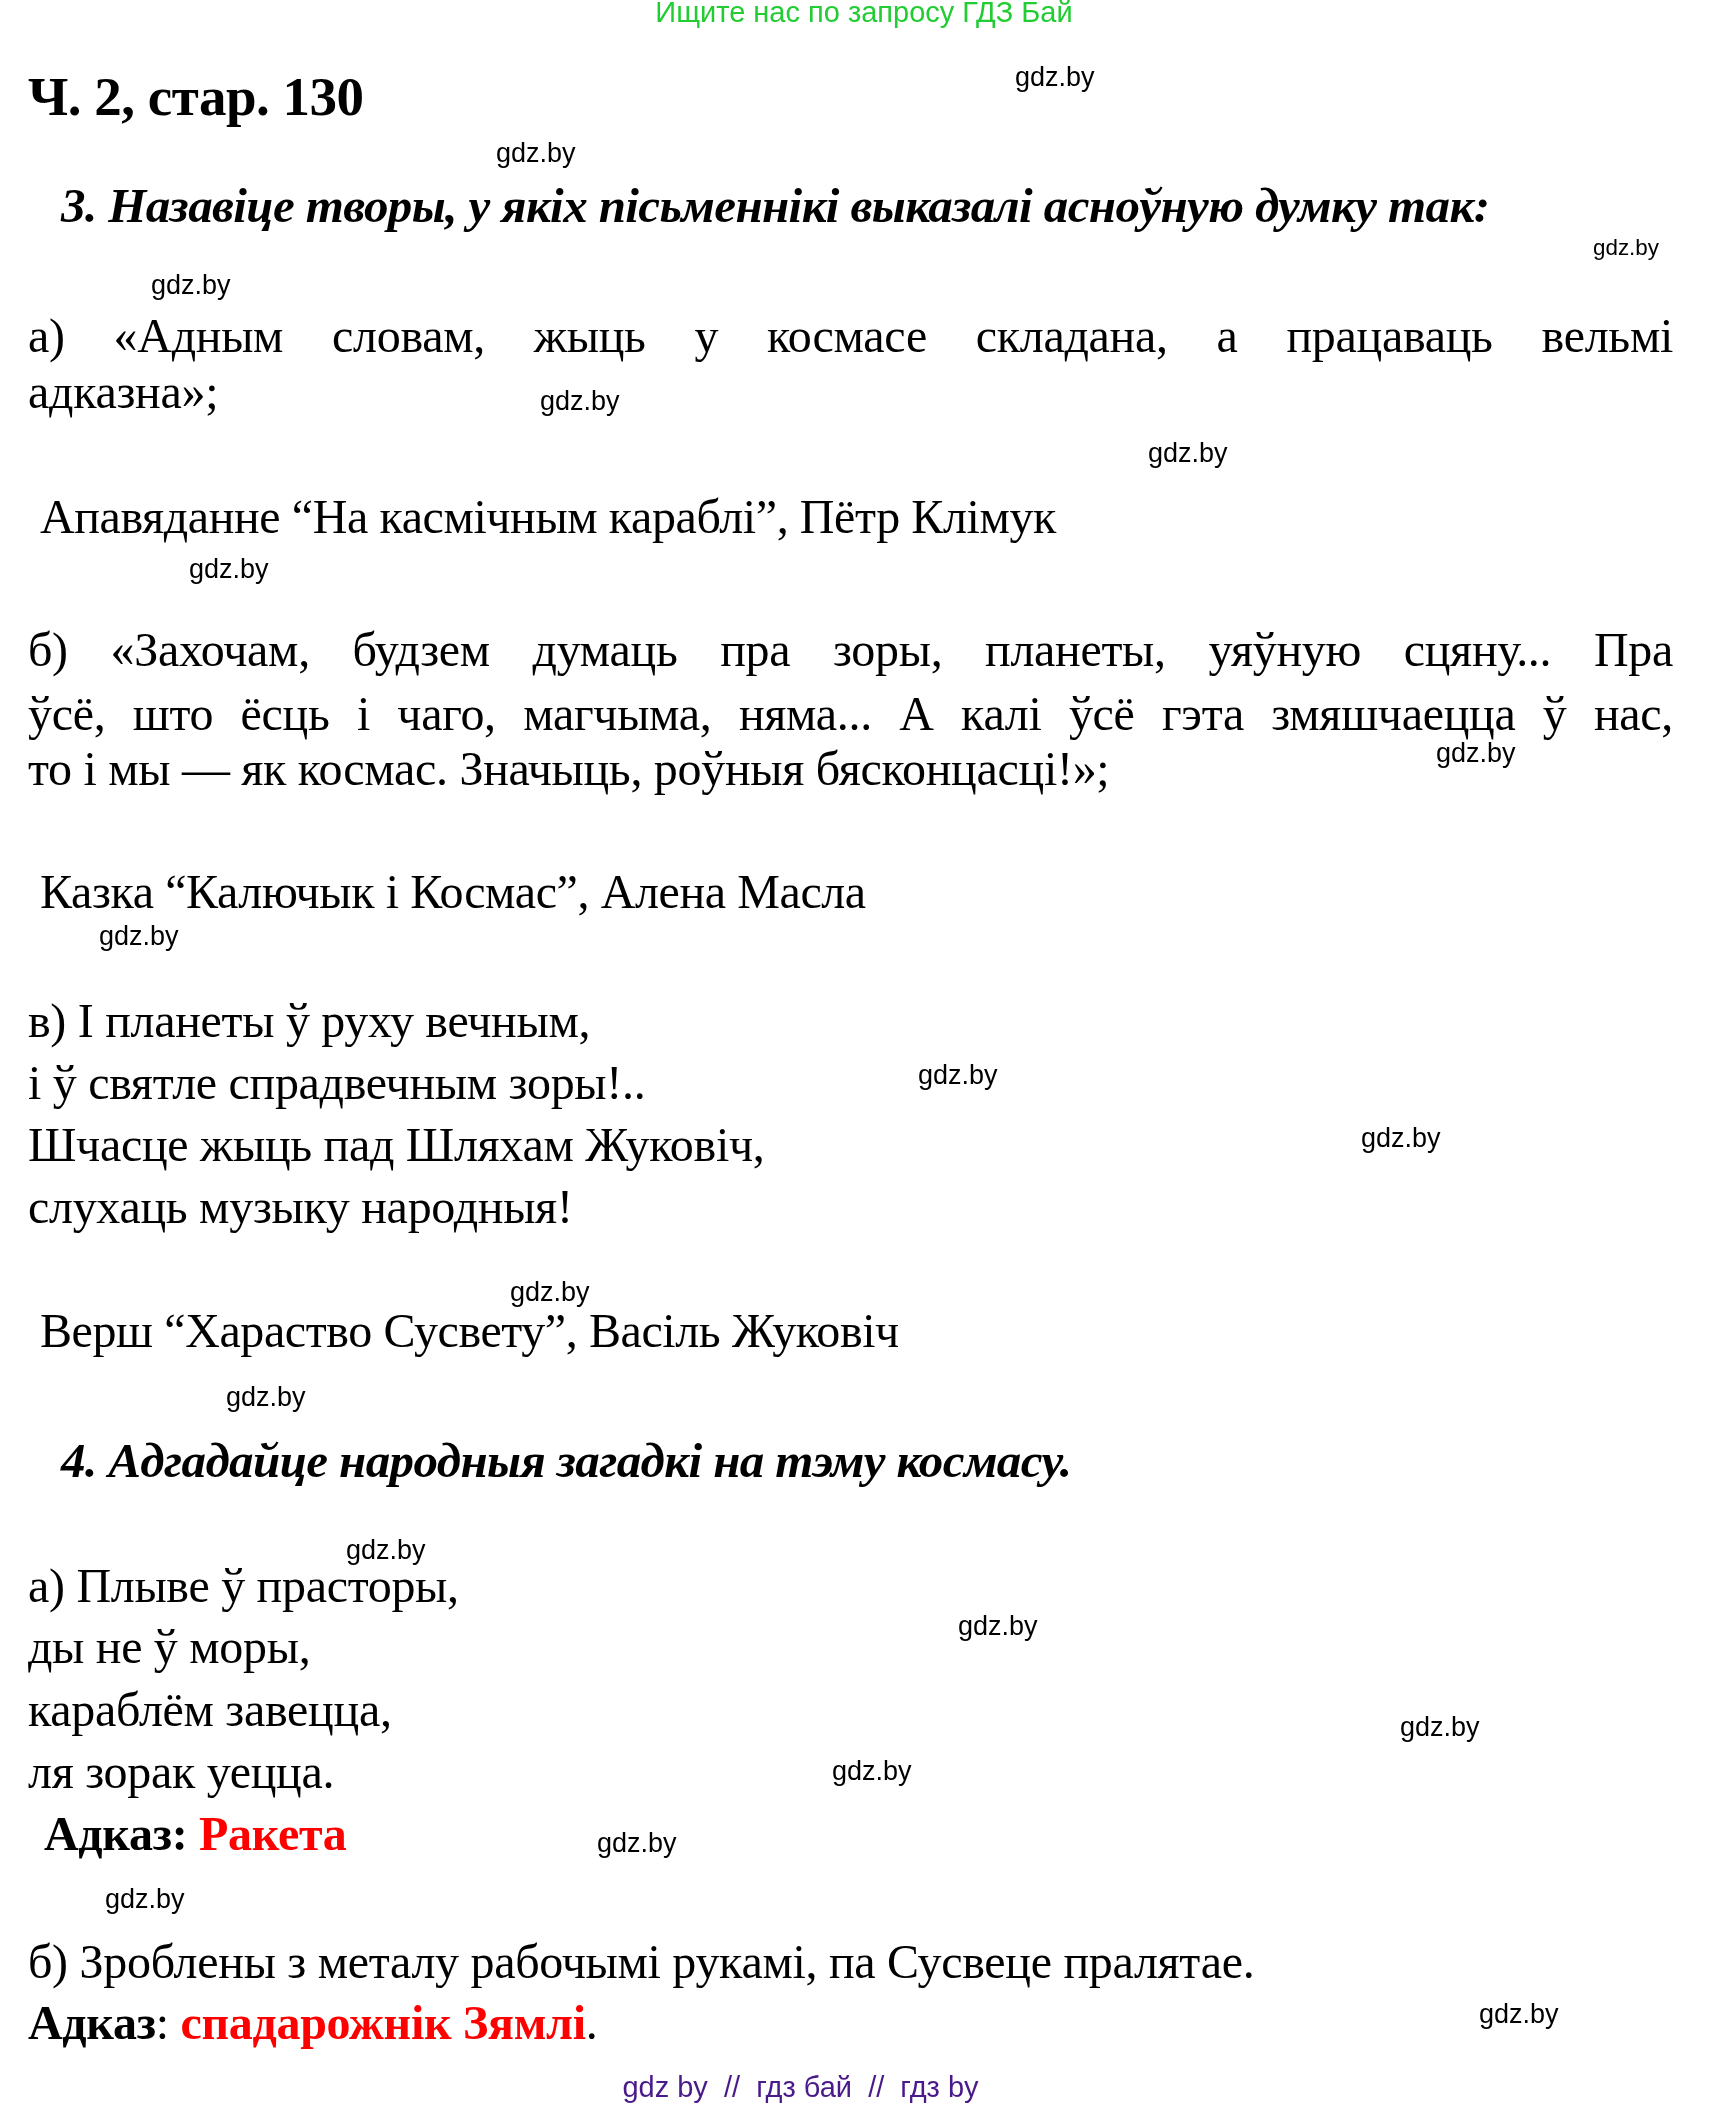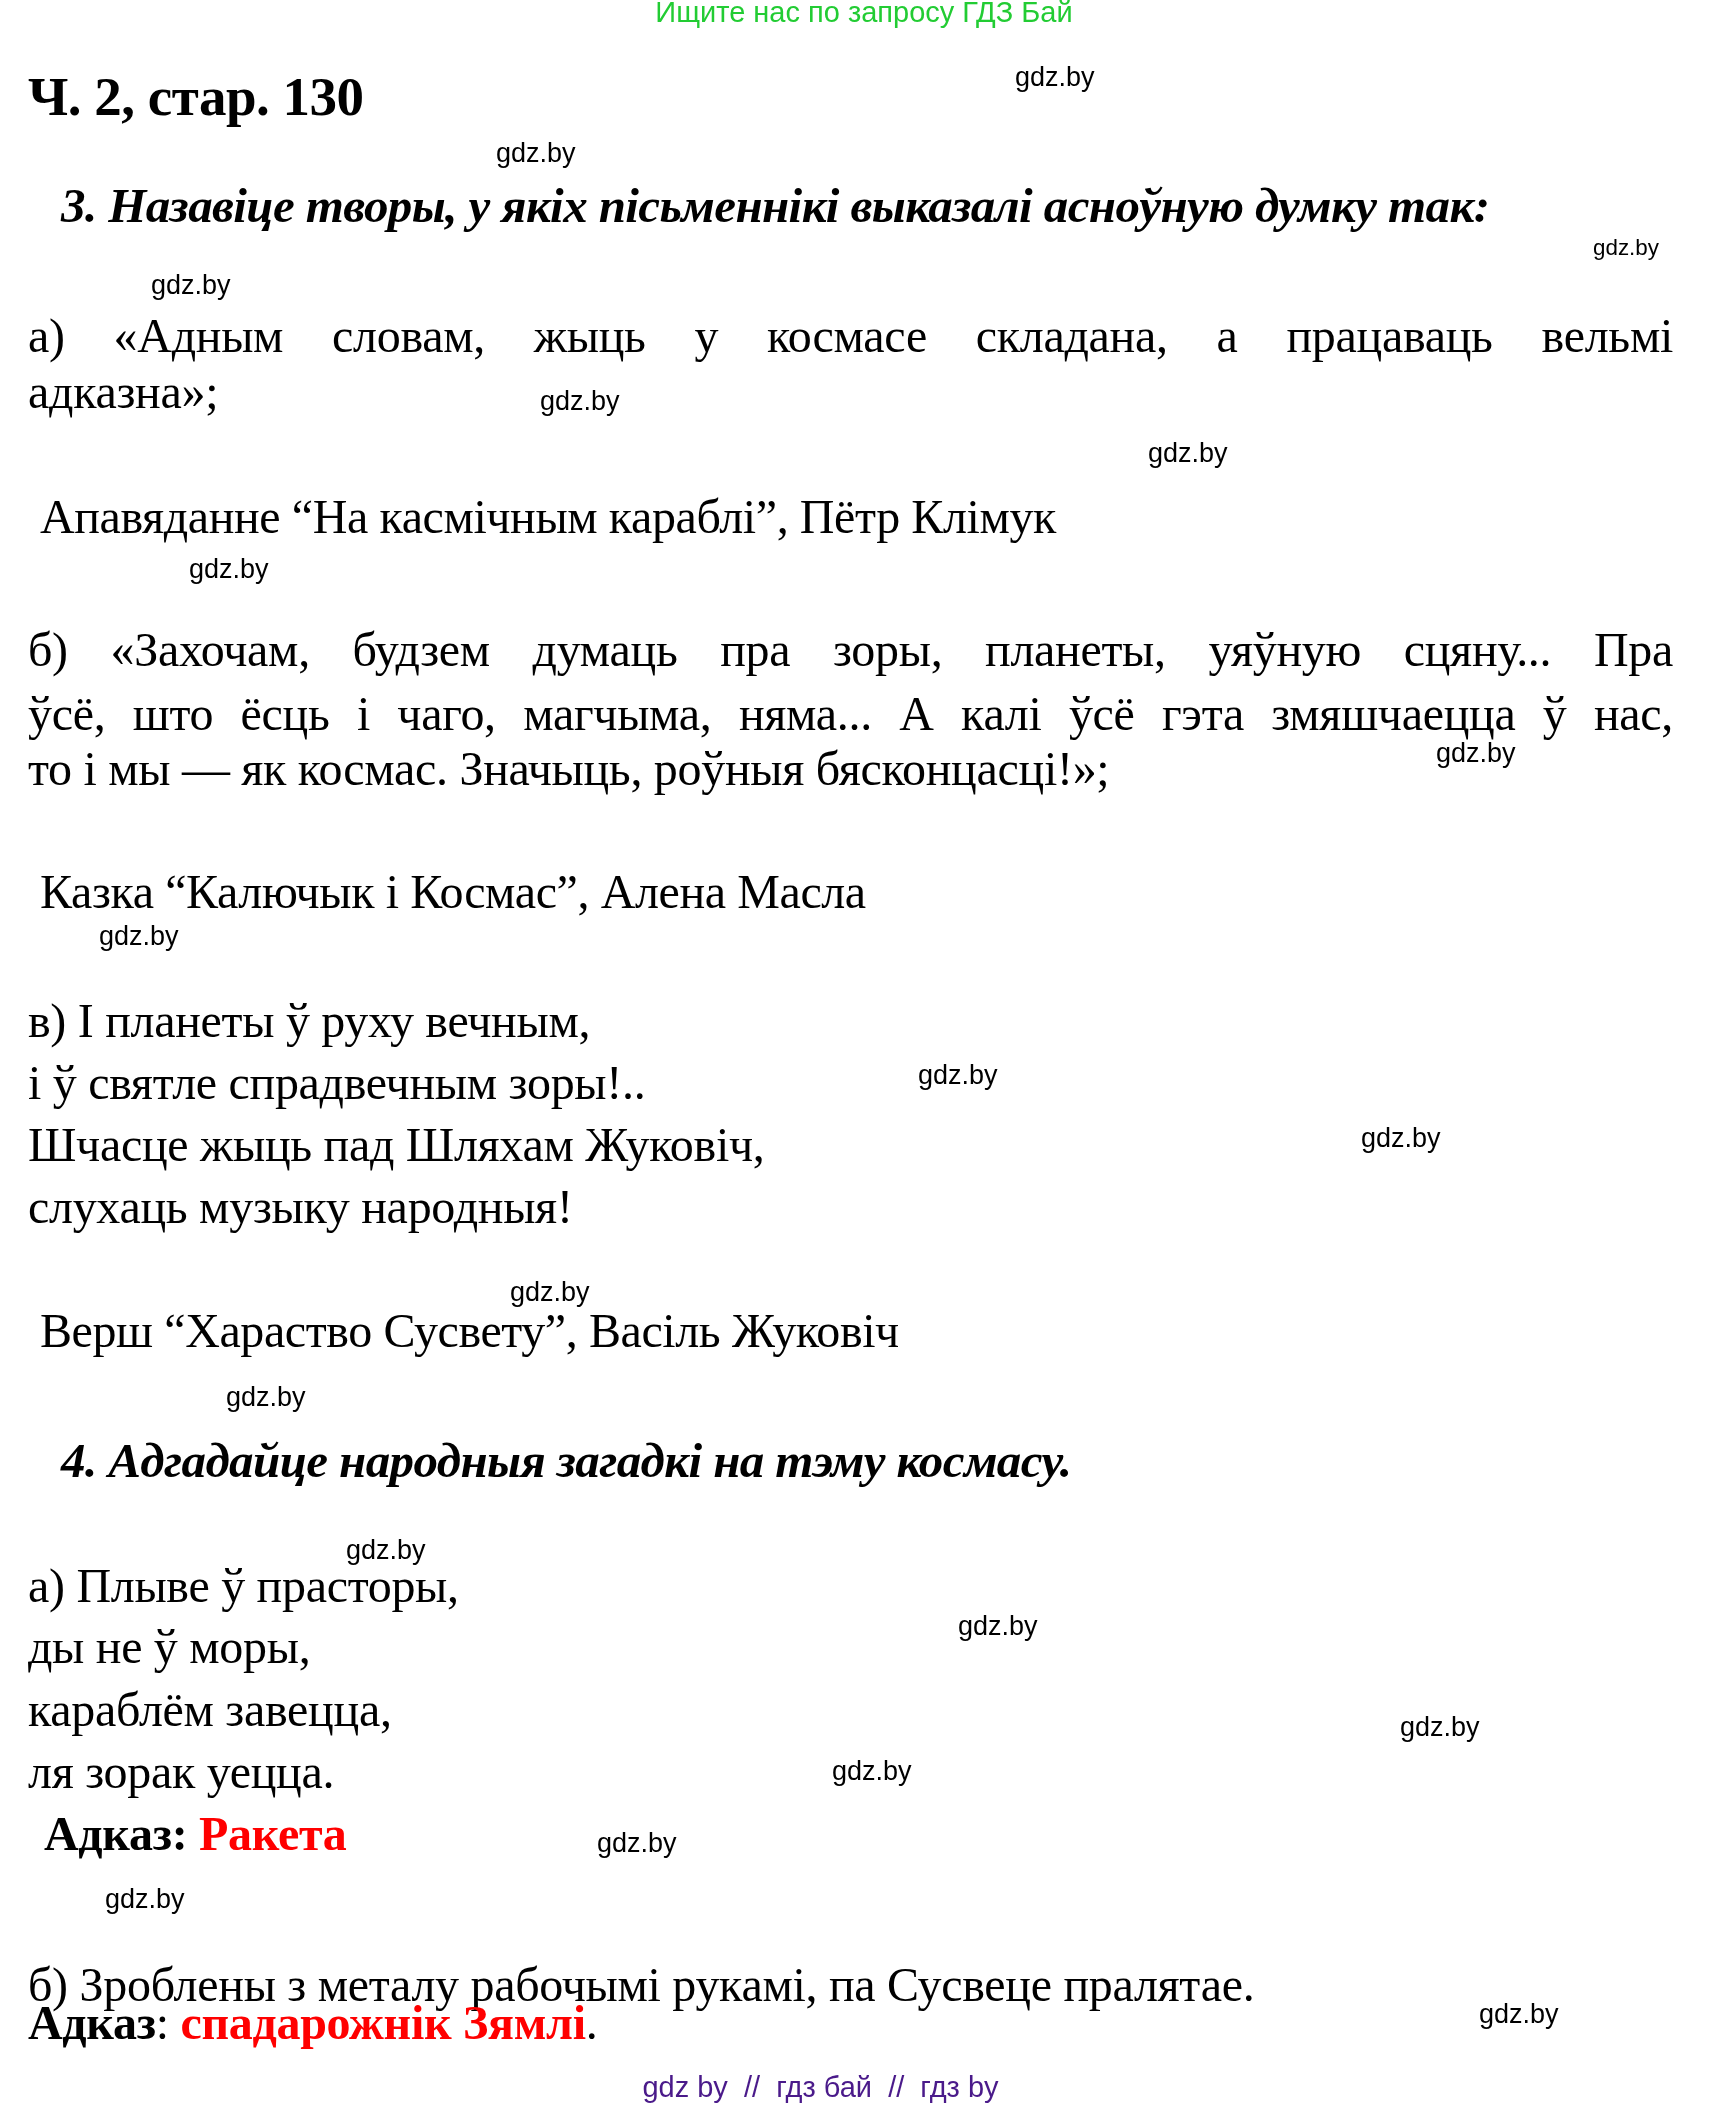--- a/index.html
+++ b/index.html
@@ -13,21 +13,21 @@
   .source { left: 40px; font-size: 48px; font-weight: normal; letter-spacing: -0.4px; }
   .line { left: 28px; font-size: 48px; letter-spacing: -0.3px; }
   .just { left: 28px; width: 1645px; font-size: 48px; text-align: justify; text-align-last: justify;
           white-space: normal; letter-spacing: -0.3px; margin-top: 8px; }
   .just-last { left: 28px; font-size: 48px; white-space: nowrap; letter-spacing: -0.3px; }
   .answer-label { font-weight: bold; }
   .answer-value { font-weight: bold; }
   .wm { position: absolute; font-family: "Liberation Sans", sans-serif; font-size: 27px;
         white-space: nowrap; }
   .footer { left: 0; width: 1601px; text-align: center; top: 2071px;
-            font-family: "Liberation Sans", sans-serif; font-size: 29px; padding-left: 20px; }
+            font-family: "Liberation Sans", sans-serif; font-size: 29px; }
 </style>
 </head>
 <body>
 
 <div class="abs banner" style="color:#22cc33;">Ищите нас по запросу ГДЗ Бай</div>
 
 <div class="abs title">Ч. 2, стар. 130</div>
 
 <div class="abs task" style="top:177px;">3. Назавіце творы, у якіх пісьменнікі выказалі асноўную думку так:</div>
 
@@ -50,21 +50,21 @@
 
 <div class="abs line" style="top:1558px;">а) Плыве ў прасторы,</div>
 <div class="abs line" style="top:1619px;">ды не ў моры,</div>
 <div class="abs line" style="top:1682px;">караблём завецца,</div>
 <div class="abs line" style="top:1744px;">ля зорак уецца.</div>
 <div class="abs line" style="top:1806px;margin-left:16px;">
   <span class="answer-label">Адказ:</span>
   <span class="answer-value" style="color:#ff0000;">Ракета</span>
 </div>
 
-<div class="abs line" style="top:1934px;margin-top:23px;">б) Зроблены з металу рабочымі рукамі, па Сусвеце пралятае.</div>
+<div class="abs line" style="top:1934px;">б) Зроблены з металу рабочымі рукамі, па Сусвеце пралятае.</div>
 <div class="abs line" style="top:1995px;"><span class="answer-label">Адказ</span><span>:</span> <span class="answer-value" style="color:#ff0000;">спадарожнік Зямлі</span><span>.</span></div>
 
 <div class="wm" style="left:1015px;top:62px;">gdz.by</div>
 <div class="wm" style="left:496px;top:138px;">gdz.by</div>
 <div class="wm" style="left:1593px;top:235px;font-size:22.4px;">gdz.by</div>
 <div class="wm" style="left:151px;top:270px;">gdz.by</div>
 <div class="wm" style="left:540px;top:386px;">gdz.by</div>
 <div class="wm" style="left:1148px;top:438px;">gdz.by</div>
 <div class="wm" style="left:189px;top:554px;">gdz.by</div>
 <div class="wm" style="left:1436px;top:738px;">gdz.by</div>

